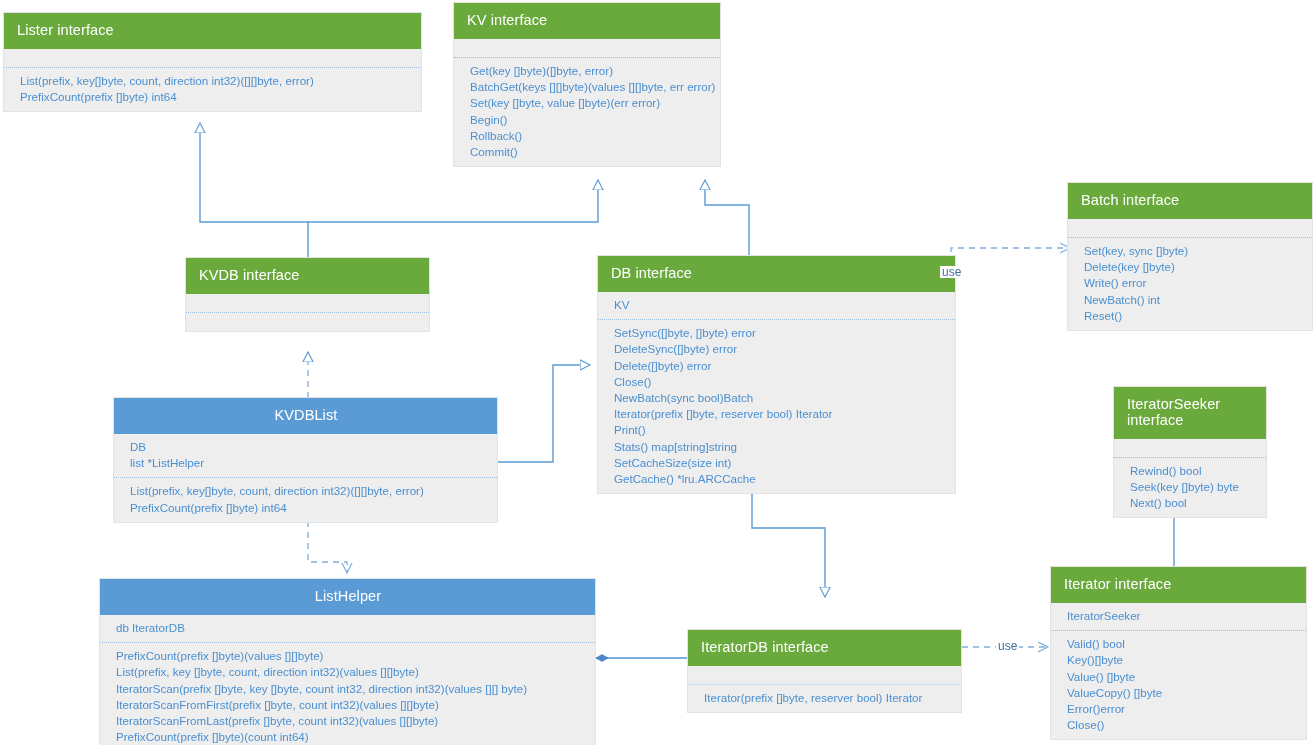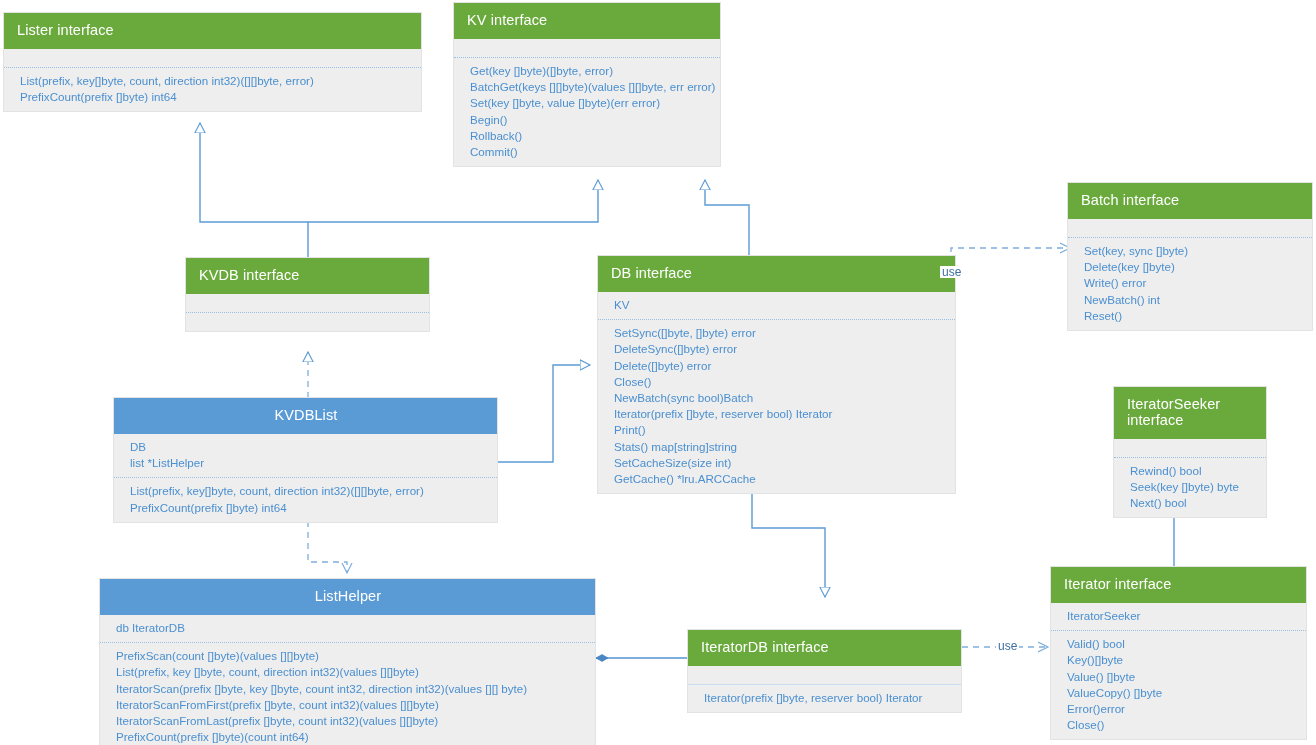--- a/index.html
+++ b/index.html
@@ -233,21 +233,21 @@
     </div>
   </div>
 
   <div class="uml blue" style="left:99px; top:578px; width:497px;">
     <div class="title">ListHelper</div>
     <div class="attrs">
       <div class="row">db IteratorDB</div>
     </div>
     <div class="sep"></div>
     <div class="ops">
-      <div class="row">PrefixScan(count []byte)(values [][]byte)</div>
+      <div class="row">PrefixCount(prefix []byte)(values [][]byte)</div>
       <div class="row">List(prefix, key []byte, count, direction int32)(values [][]byte)</div>
       <div class="row">IteratorScan(prefix []byte, key []byte, count int32, direction int32)(values [][] byte)</div>
       <div class="row">IteratorScanFromFirst(prefix []byte, count int32)(values [][]byte)</div>
       <div class="row">IteratorScanFromLast(prefix []byte, count int32)(values [][]byte)</div>
       <div class="row">PrefixCount(prefix []byte)(count int64)</div>
     </div>
   </div>
 
   <div class="uml green" style="left:687px; top:601px; width:275px;margin-top:28px;">
     <div class="title">IteratorDB interface</div>

